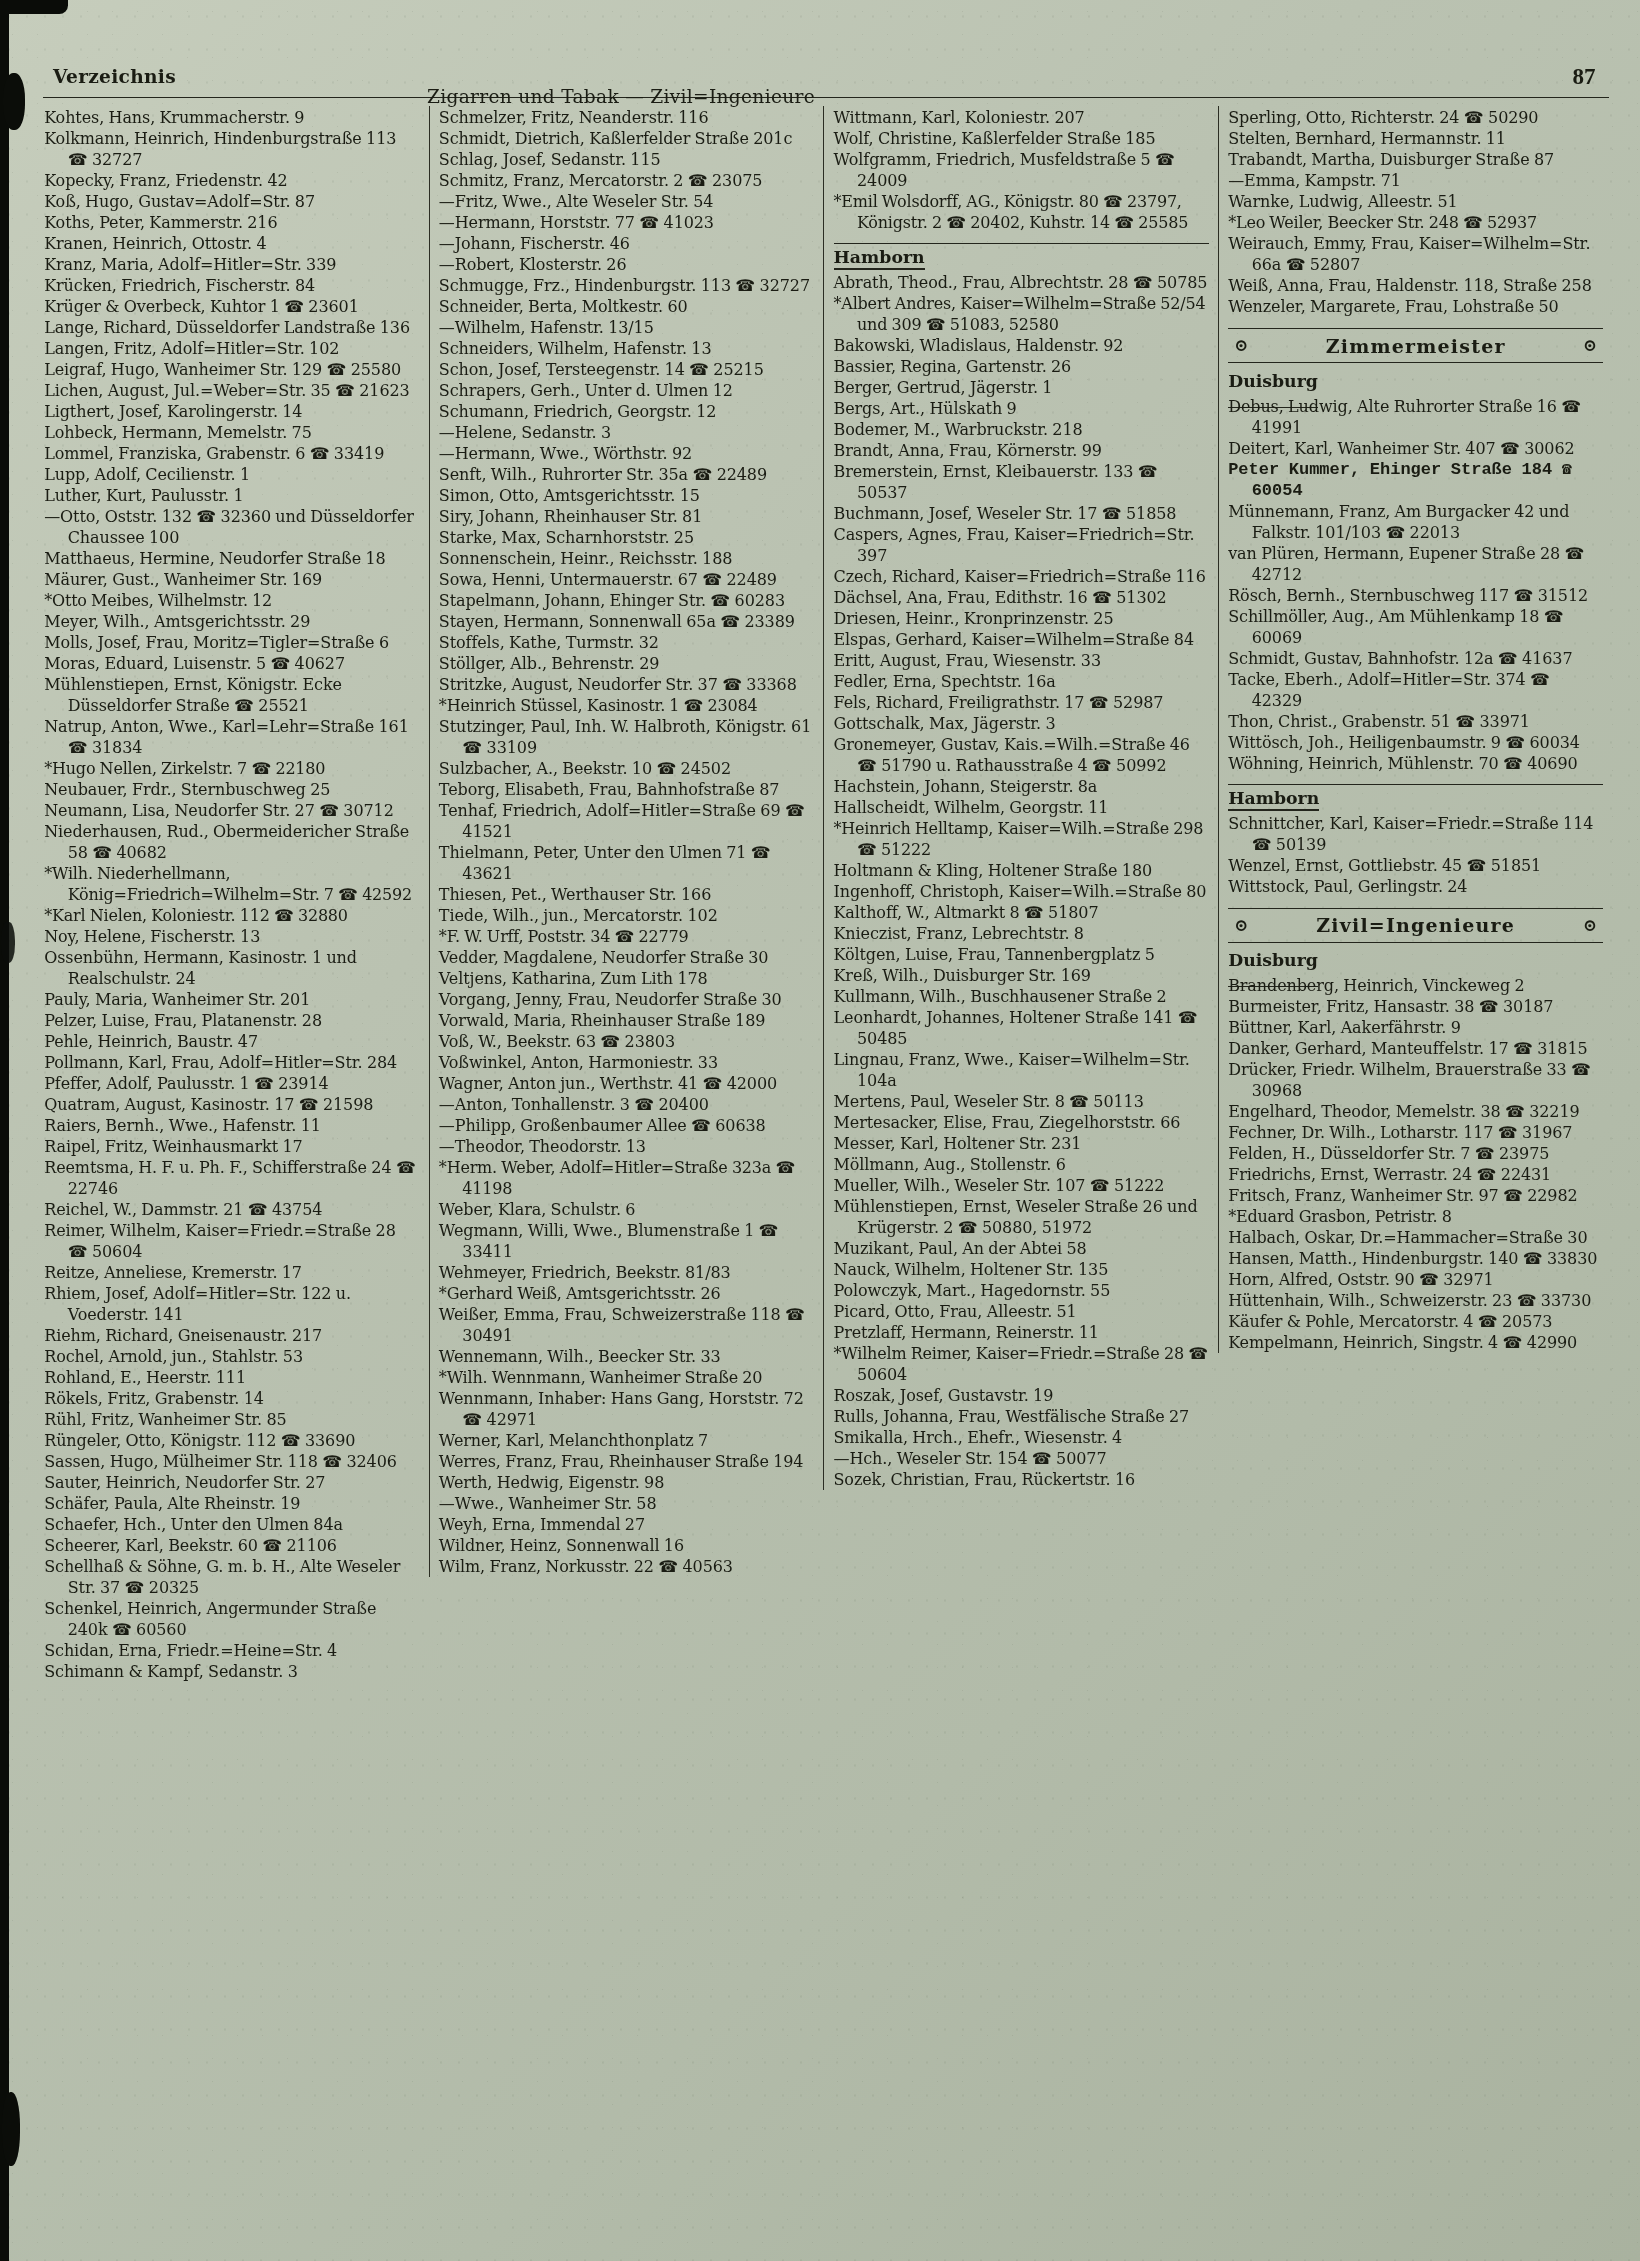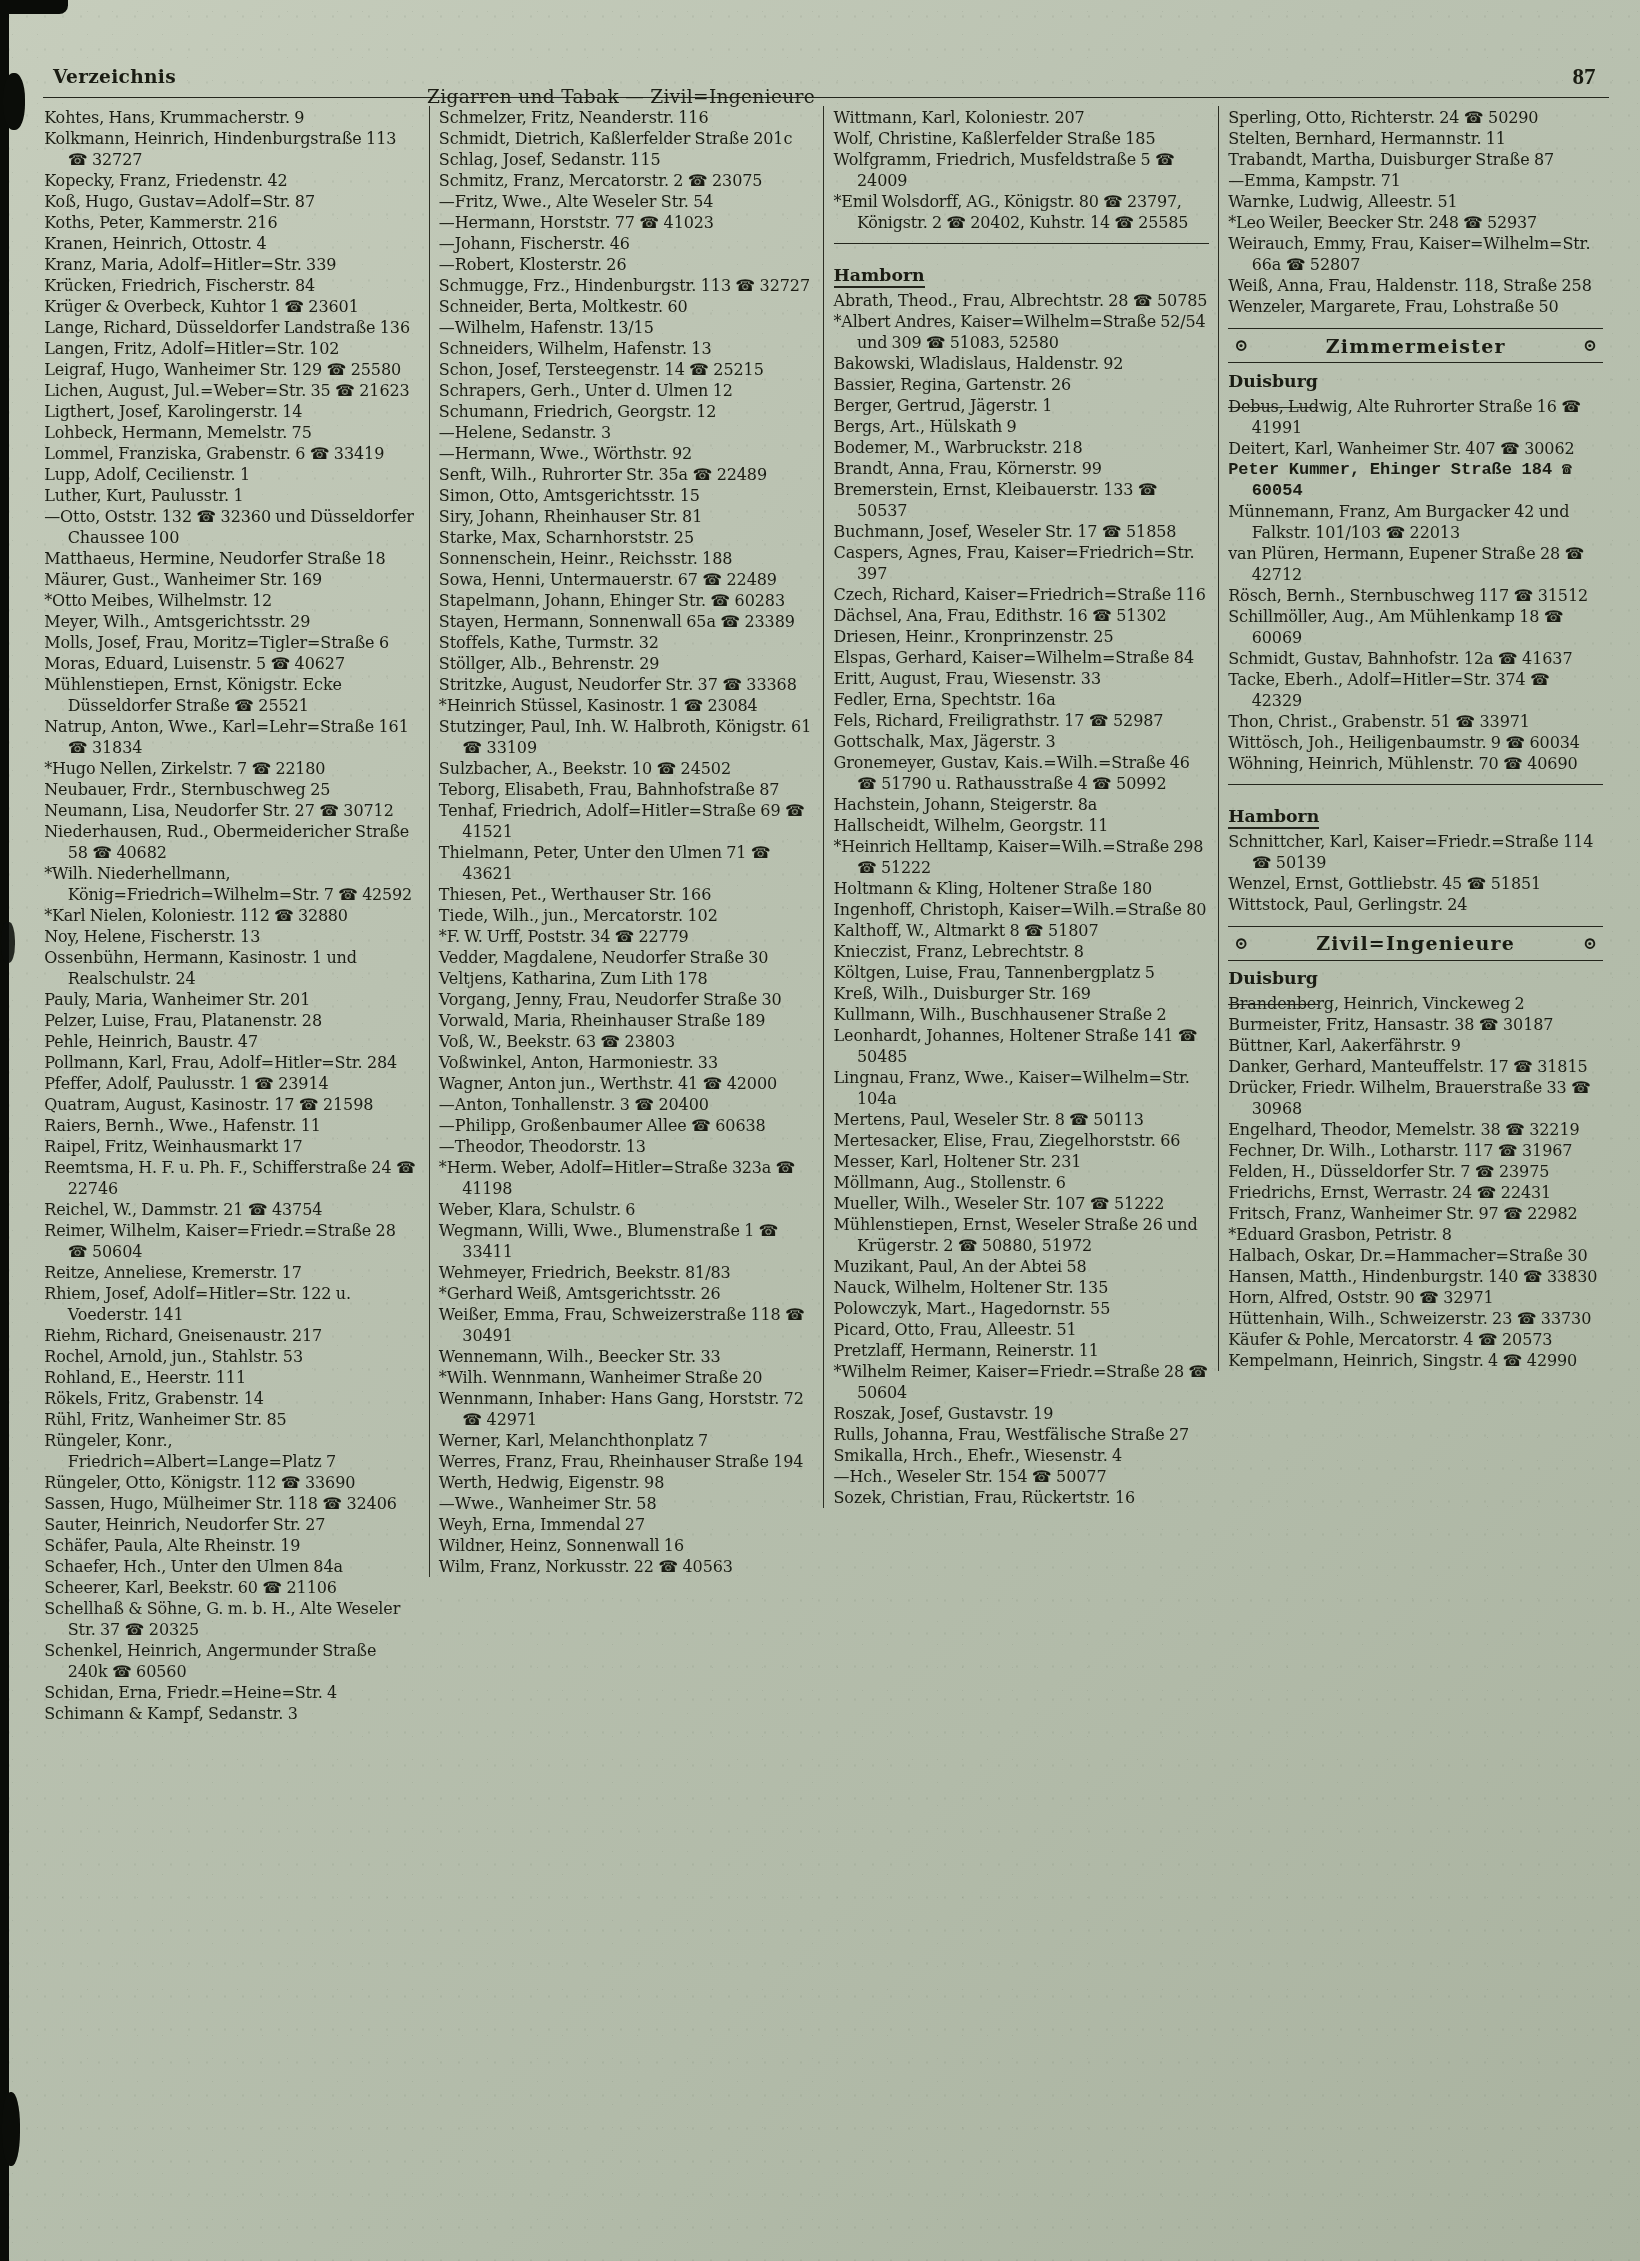--- a/index.html
+++ b/index.html
@@ -53,21 +53,21 @@
     word-spacing:-0.6px;
   }
   .entry.star{font-weight:normal;letter-spacing:-0.2px;}
   .entry.bold-entry{
     font-family:Liberation Mono, monospace;font-weight:bold;
     font-size:17px;letter-spacing:0;
   }
 
   .sec{
     margin:10px 0 5px;border-top:1.9px solid var(--rule);
-    padding-top:21px;font-weight:bold;font-size:17.3px;
+    padding-top:3px;font-weight:bold;font-size:17.3px;
   }
   .sec > span{border-bottom:2.5px solid var(--rule);padding-bottom:1.2px;}
 
   .sub{margin:7.4px 0 5px;font-weight:bold;font-size:17.3px;}
   .sub > span{border-bottom:1.9px solid var(--rule);padding-bottom:16px;}
 
   .ornhead{
     margin:11px 0 7.4px;border-top:1.9px solid var(--rule);border-bottom:1.9px solid var(--rule);
     padding:5.6px 6.2px;display:flex;align-items:center;
     font-weight:bold;font-size:19px;
@@ -139,21 +139,20 @@
       <div class="entry">Reemtsma, H. F. u. Ph. F., Schifferstraße 24 ☎ 22746</div>
       <div class="entry">Reichel, W., Dammstr. 21 ☎ 43754</div>
       <div class="entry">Reimer, Wilhelm, Kaiser=Friedr.=Straße 28 ☎ 50604</div>
       <div class="entry">Reitze, Anneliese, Kremerstr. 17</div>
       <div class="entry">Rhiem, Josef, Adolf=Hitler=Str. 122 u. Voederstr. 141</div>
       <div class="entry">Riehm, Richard, Gneisenaustr. 217</div>
       <div class="entry">Rochel, Arnold, jun., Stahlstr. 53</div>
       <div class="entry">Rohland, E., Heerstr. 111</div>
       <div class="entry">Rökels, Fritz, Grabenstr. 14</div>
       <div class="entry">Rühl, Fritz, Wanheimer Str. 85</div>
-      <div class="entry">Rüngeler, Konr., Friedrich=Albert=Lange=Platz 7</div>
       <div class="entry">Rüngeler, Otto, Königstr. 112 ☎ 33690</div>
       <div class="entry">Sassen, Hugo, Mülheimer Str. 118 ☎ 32406</div>
       <div class="entry">Sauter, Heinrich, Neudorfer Str. 27</div>
       <div class="entry">Schäfer, Paula, Alte Rheinstr. 19</div>
       <div class="entry">Schaefer, Hch., Unter den Ulmen 84a</div>
       <div class="entry">Scheerer, Karl, Beekstr. 60 ☎ 21106</div>
       <div class="entry">Schellhaß &amp; Söhne, G. m. b. H., Alte Weseler Str. 37 ☎ 20325</div>
       <div class="entry">Schenkel, Heinrich, Angermunder Straße 240k ☎ 60560</div>
       <div class="entry">Schidan, Erna, Friedr.=Heine=Str. 4</div>
       <div class="entry">Schimann &amp; Kampf, Sedanstr. 3</div>

